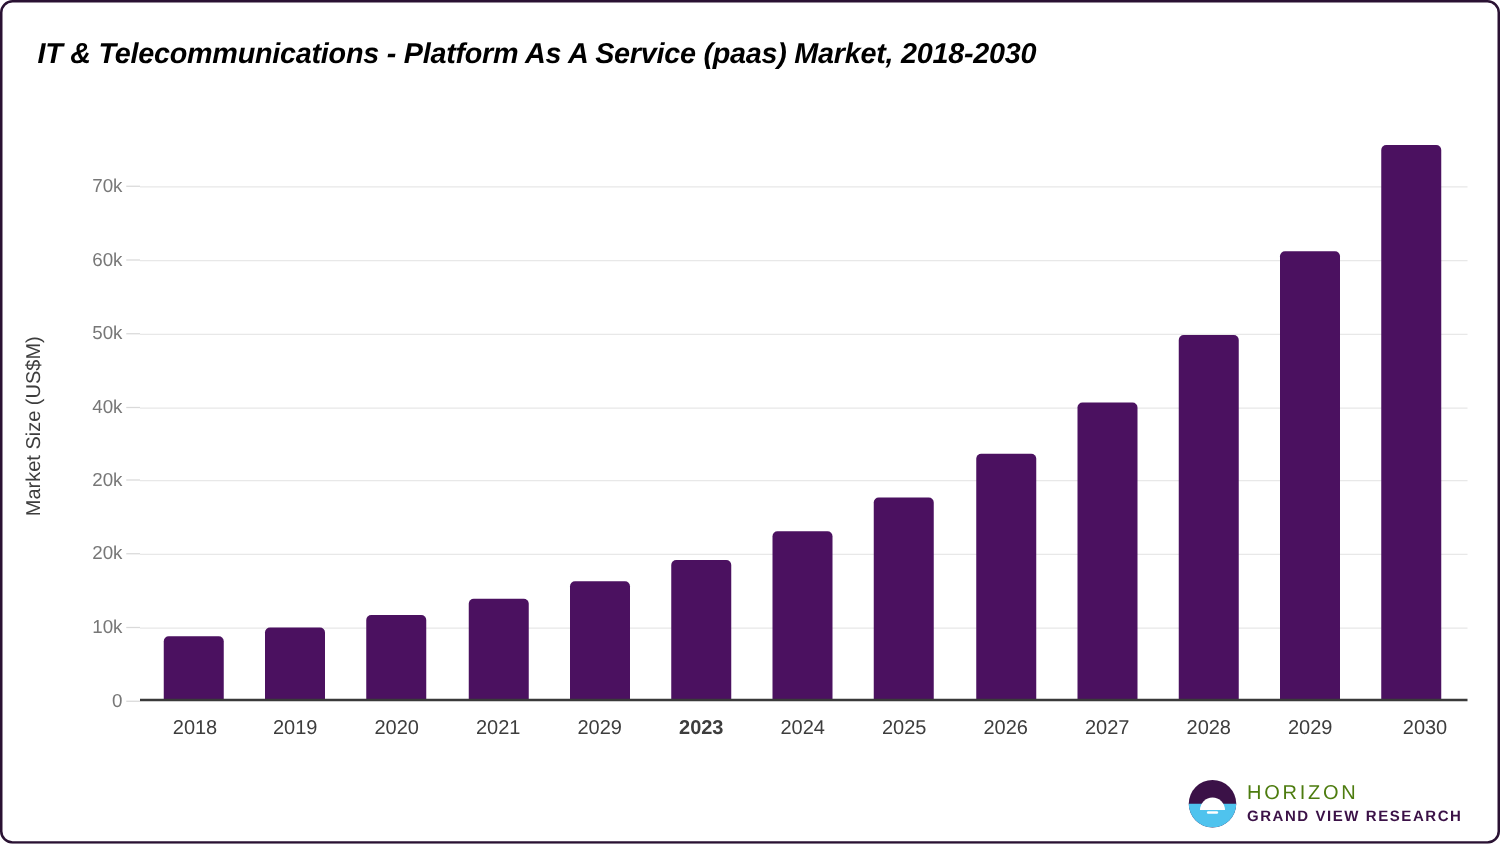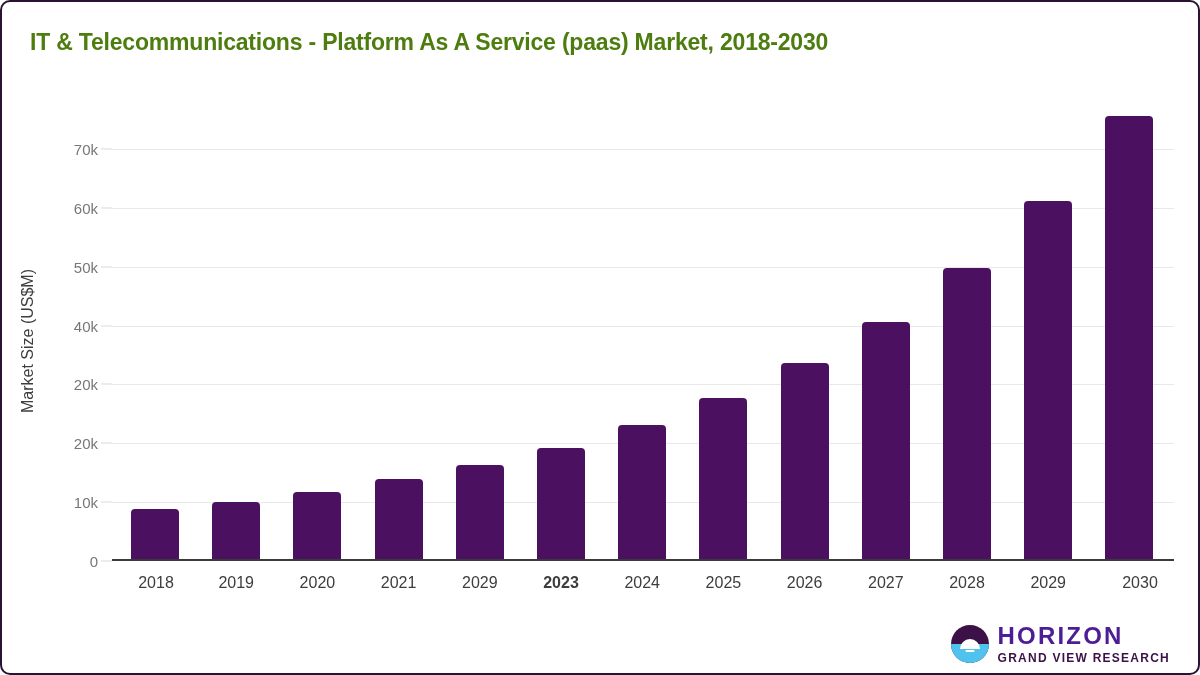--- a/index.html
+++ b/index.html
@@ -16,23 +16,24 @@
     border-radius: 10px;
     overflow: hidden;
   }
 
   
   #chart-title {
     position: absolute;
     left: 28px; top: 27px;
     font-size: 23px;
     font-weight: bold;
-    color: #4d7c0f;
+    color: #000000;
     letter-spacing: -0.2px;
     white-space: nowrap;
+    font-style: italic;
   }
 
   
   
   #plot {
     position: absolute;
     left: 110px; top: 100px;
     width: 1062px; height: 459px;
   }
   #gridlines { position: absolute; inset: 0; }
@@ -129,21 +130,21 @@
     border-radius: 10px 10px 0 0;
   }
   #logo-mark .ray1, #logo-mark .ray2 {
     position: absolute; left: 50%; transform: translateX(-50%);
     background: #ffffff; height: 2px; border-radius: 1px;
   }
   #logo-mark .ray1 { top: 55%; width: 15px; }
   #logo-mark .ray2 { top: 66%; width: 9px; }
   #logo-text { display: flex; flex-direction: column; line-height: 1; }
   #logo-wordmark {
-    font-size: 24px; font-weight: bold; color: #4c1d95;
+    font-size: 16px; font-weight: normal; color: #4d7c0f;
     letter-spacing: 2.2px;
   }
   #logo-tagline {
     font-size: 12px; font-weight: bold; color: #3b1147;
     letter-spacing: 1.25px; margin-top: 4px;
   }
 </style>
 </head>
 <body>
 

